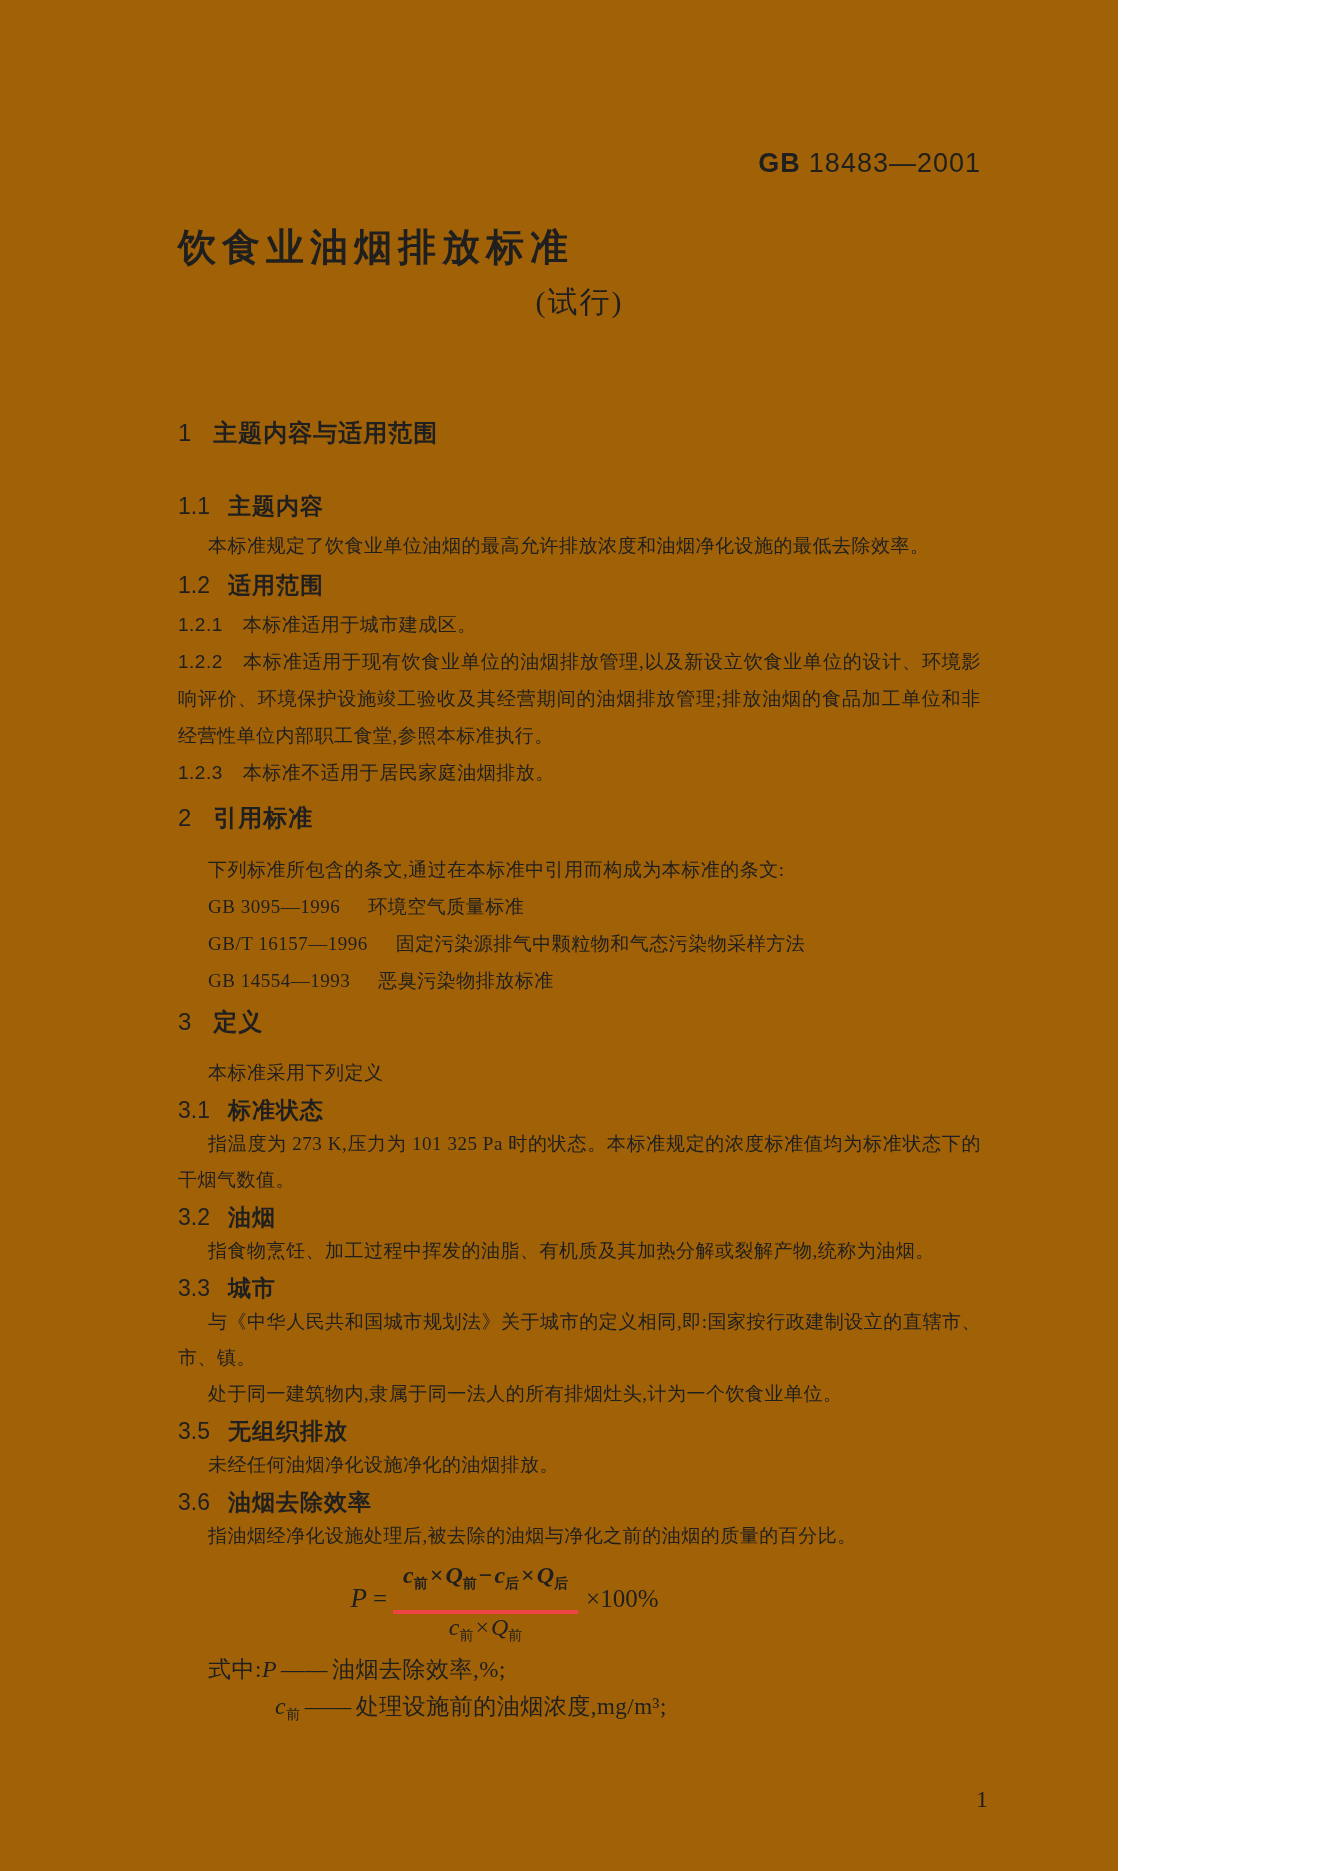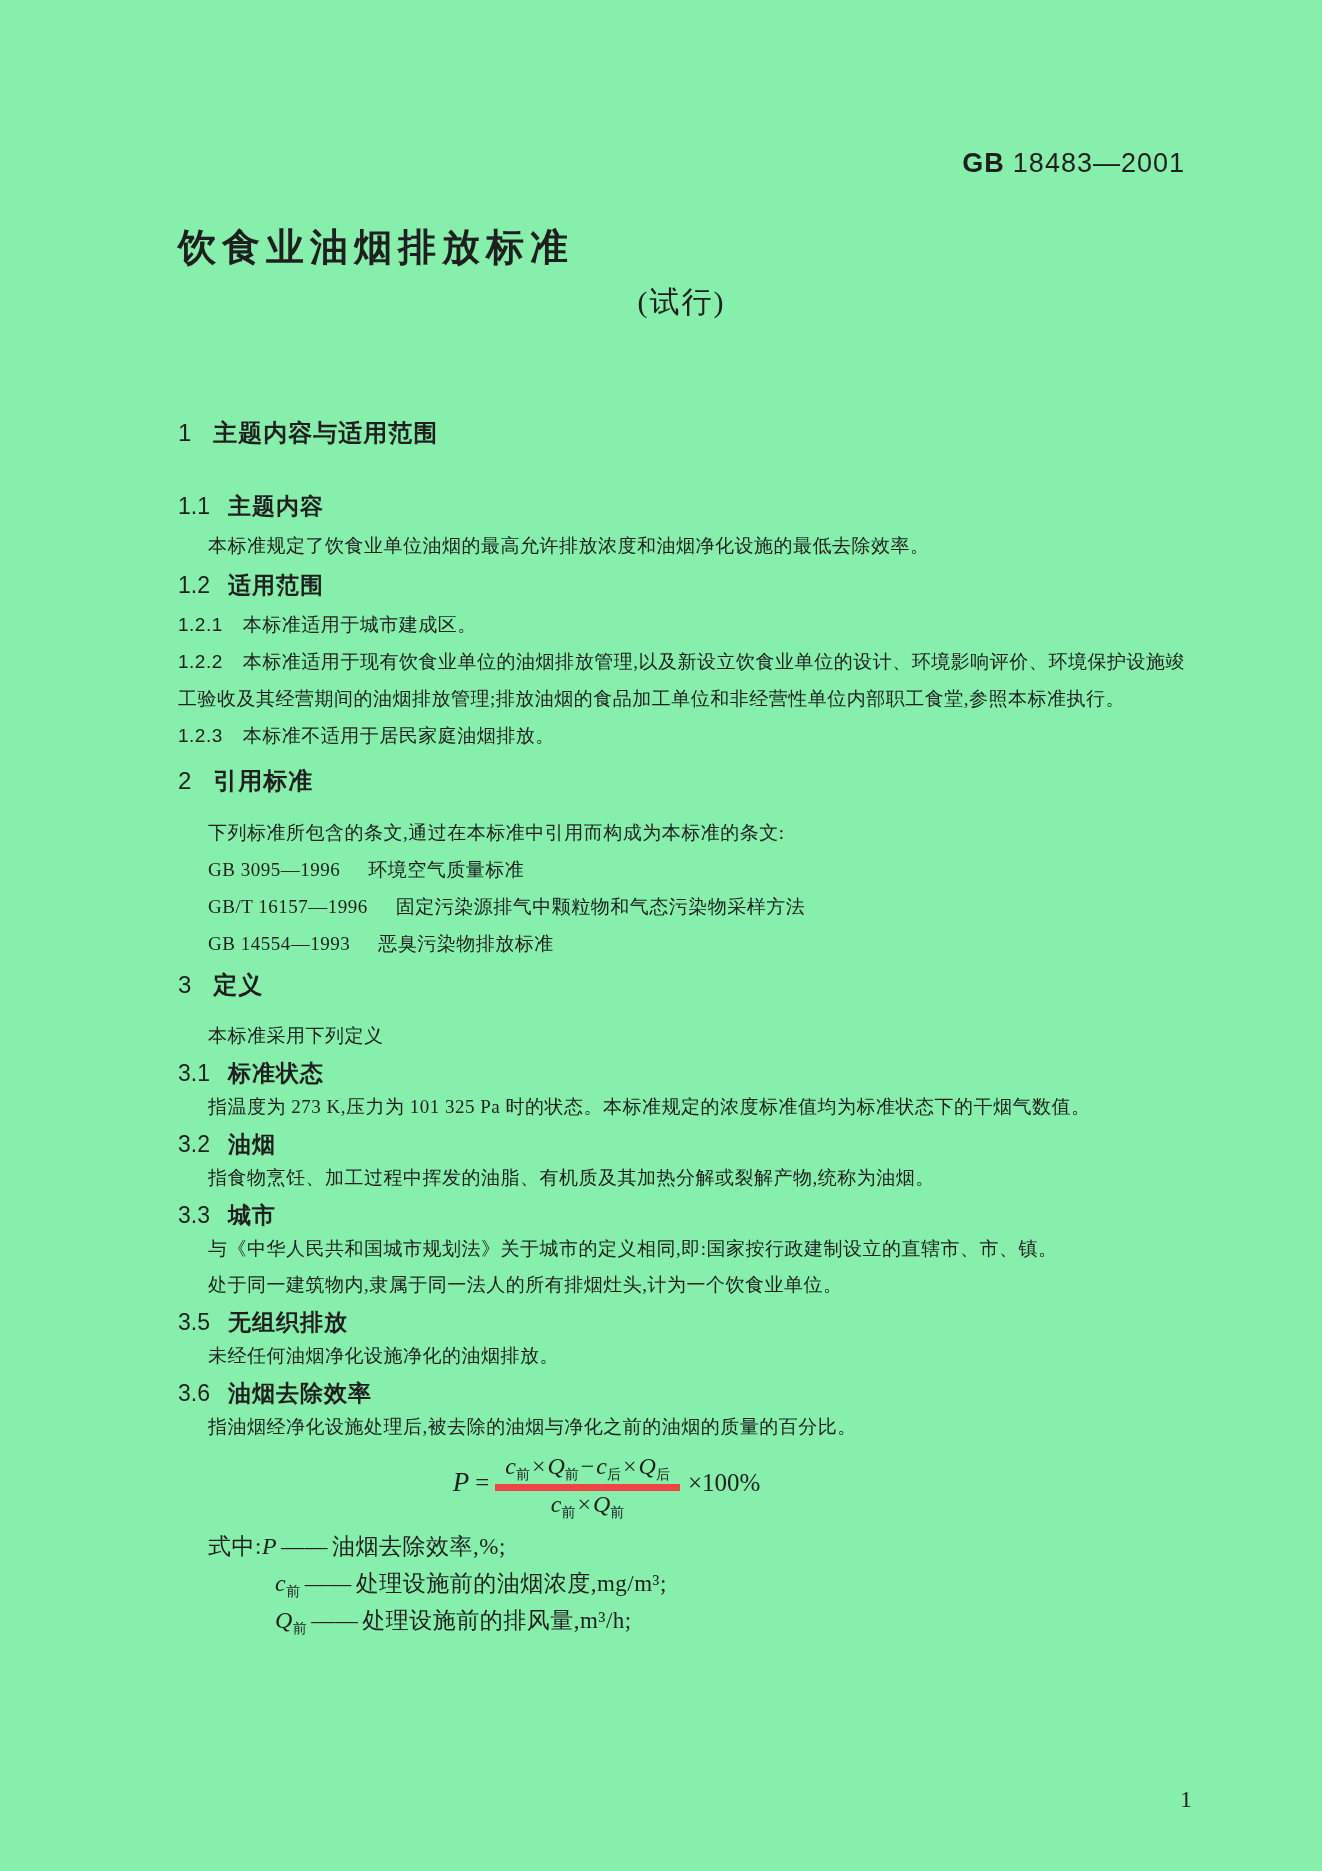--- a/index.html
+++ b/index.html
@@ -1,20 +1,20 @@
 <!DOCTYPE html>
 <html><head>
 <meta charset="utf-8">
 <style>
   html, body { margin: 0; padding: 0; background: #ffffff; }
   .page {
     position: relative;
-    width: 1322px;
+    width: 1118px;
     height: 1871px;
-    background: #86efac;
+    background: #a16207;
     color: #1f1f1f;
     font-family: "Liberation Serif", serif;
     overflow: hidden;
   }
   .content {
     padding: 148px 137px 0 178px;
   }
   
   .doc-code {
     text-align: right;
@@ -93,22 +93,23 @@
   .formula .f-eq { margin-right: 6px; font-size: 25px; }
   .frac {
     display: inline-block;
     vertical-align: middle;
     text-align: center;
   }
   .frac i { font-style: italic; }
   .frac .op { padding: 0 2px; }
   .frac-num {
     display: block;
-    border-bottom: 7px solid #ef4444;
-    padding: 0 10px 4px 10px;
+    border-bottom: 4px solid #ef4444;
+    padding: 0 10px 21px 10px;
+    font-weight: bold;
   }
   .frac-den { display: block; padding-top: 0; }
   .f-sub, .frac sub, .sym-sub {
     font-size: 14px;
     font-style: normal;
     vertical-align: -5px;
     line-height: 0;
   }
   .f-mult { margin-left: 8px; font-size: 25px; }
   
@@ -215,20 +216,17 @@
     <div class="formula">
       <span class="f-var">P</span><span class="f-eq">=</span><span class="frac"><span class="frac-num"><i>c</i><sub>前</sub><span class="op">×</span><i>Q</i><sub>前</sub><span class="op">−</span><i>c</i><sub>后</sub><span class="op">×</span><i>Q</i><sub>后</sub></span><span class="frac-den"><i>c</i><sub>前</sub><span class="op">×</span><i>Q</i><sub>前</sub></span></span><span class="f-mult">×100%</span>
     </div>
 
     <p class="where-row first">
       <span class="where-intro">式中:</span><i class="sym">P</i><span class="dash">——</span><span class="desc">油烟去除效率,%;</span>
     </p>
     <p class="where-row cont">
       <i class="sym">c</i><sub class="sym-sub">前</sub><span class="dash">——</span><span class="desc">处理设施前的油烟浓度,mg/m³;</span>
     </p>
-    <p class="where-row cont">
-      <i class="sym">Q</i><sub class="sym-sub">前</sub><span class="dash">——</span><span class="desc">处理设施前的排风量,m³/h;</span>
-    </p>
 
   </div>
 
   <div class="page-num">1</div>
 </div>
 
 </body></html>

